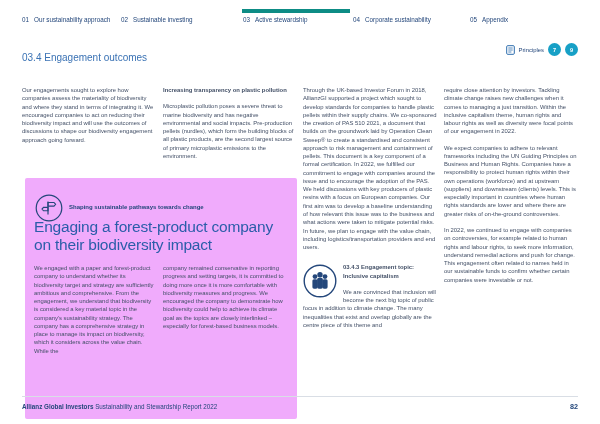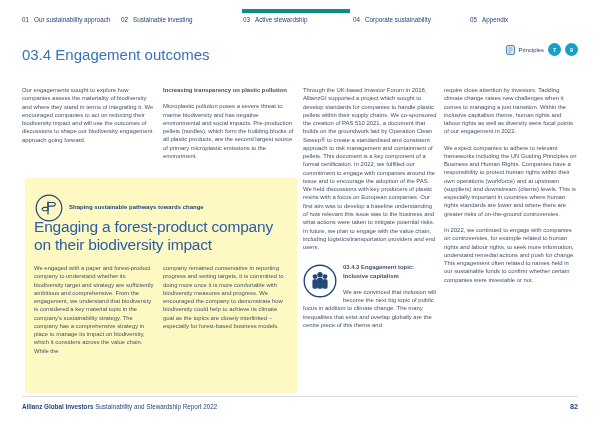--- a/index.html
+++ b/index.html
@@ -16,21 +16,21 @@
     position:absolute;top:16px;font-size:6.3px;color:#24477b;
     white-space:nowrap;display:flex;align-items:baseline;cursor:pointer;
   }
   .nav-item .num{margin-right:5px;}
   .nav-active-bar{
     position:absolute;left:242px;top:9px;width:108px;height:3.5px;background:#0d8c85;
   }
 
   
   .section-title{
-    position:absolute;left:22px;top:46px;font-size:15px;color:#3a72b4;
+    position:absolute;left:22px;top:52px;font-size:10px;color:#3a72b4;
   }
   .principles{
     position:absolute;right:22px;top:43px;display:flex;align-items:center;
   }
   .principles .plabel{font-size:5.9px;color:#24477b;margin-left:3px;}
   .badge{
     width:13px;height:13px;border-radius:50%;background:#17a0c6;color:#ffffff;
     font-size:5.6px;font-weight:bold;display:flex;align-items:center;justify-content:center;
     margin-left:4px;cursor:pointer;
   }
@@ -43,22 +43,22 @@
   #col1{left:22px;width:134px;}
   #col2{left:163px;width:133px;}
   #col3{left:303px;width:134px;}
   #col4{left:444px;width:134px;}
 
   .topic-block{margin-top:12px;}
   .topic-icon{float:left;margin:1px 6px 2px 0;}
 
   
   .callout{
-    position:absolute;left:25px;top:178px;width:272px;height:215px;
-    background:#fef9c3;border-radius:2px;
+    position:absolute;left:25px;top:178px;width:272px;height:241px;
+    background:#f0abfc;border-radius:2px;
   }
   .callout .signpost{position:absolute;left:10px;top:16px;}
   .callout .kicker{
     position:absolute;left:44px;top:26px;font-size:6px;font-weight:bold;color:#24477b;
   }
   .callout h1{
     position:absolute;left:9px;top:40px;width:258px;margin:0;
     font-size:15.5px;line-height:1.15;font-weight:normal;color:#2b5da9;letter-spacing:-0.2px;
   }
   .callout .cc{position:absolute;top:86px;font-size:5.9px;line-height:1.4;color:#424f66;}

